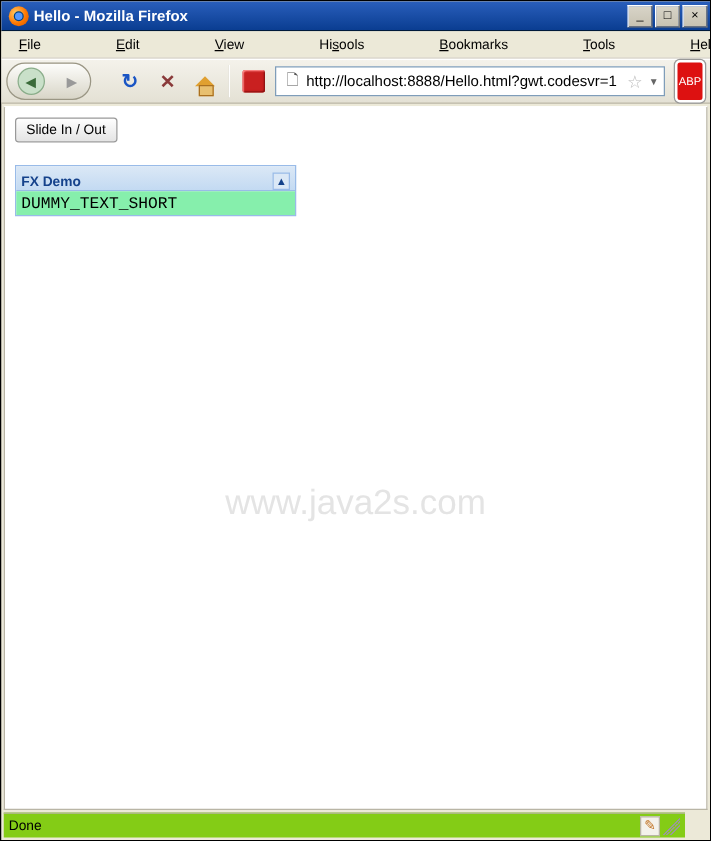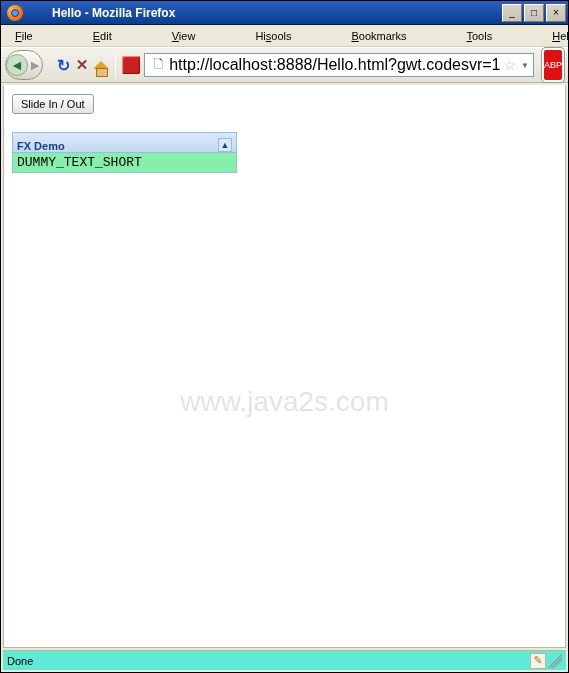--- a/index.html
+++ b/index.html
@@ -27,21 +27,21 @@
   .titlebar .appicon {
     width: 16px; height: 16px; margin: 0 4px;
     background: radial-gradient(circle at 35% 35%, #ffcc66 0%, #ff7700 55%, #cc5500 100%);
     border-radius: 50%;
     position: relative;
   }
   .titlebar .appicon::after{
     content:"";position:absolute;left:4px;top:4px;width:6px;height:6px;border-radius:50%;
     background:#5599ff;border:1px solid #004488;
   }
-  .titlebar .title { font-weight: bold; flex:1; font-size: 12px; margin-left: 25px;}
+  .titlebar .title { font-weight: bold; flex:1; font-size: 12px;}
   .winbtns { display:flex; gap:2px; }
   .winbtn {
     width: 20px; height: 18px;
     background: linear-gradient(to bottom,#d8d4c8,#c7c2b2);
     border: 1px solid #777; border-top-color:#fff; border-left-color:#fff;
     display:flex;align-items:center;justify-content:center;
     font-family: "Segoe UI Symbol", Arial;
     font-size:10px; color:#000;
   }
   
@@ -107,21 +107,21 @@
     background:#fff;
     border:1px solid #7f9db9;
     display:flex;align-items:center;
     padding:0 2px;
   }
   .urlbar .favicon{
     width:16px;height:16px;background:#fff;margin:0 3px;
     display:flex;align-items:center;justify-content:center;color:#555;font-size:12px;
   }
   .urlbar .urltext{
-    flex:1;overflow:hidden;white-space:nowrap;font-size:16px;color:#000;
+    flex:1;overflow:hidden;white-space:nowrap;font-size:12px;color:#000;
   }
   .urlbar .star{color:#bbb;font-size:14px;margin:0 3px;}
   .urlbar .dd{color:#666;font-size:8px;margin:0 2px;}
   .abp {
     width:24px;height:34px;border-radius:4px;
     background:#d11;display:flex;align-items:center;justify-content:center;
     color:#fff;font-weight:normal;font-size:9px;
     border:2px solid #fff; box-shadow:0 0 0 1px #999;
     margin-left:4px;
   }
@@ -167,22 +167,22 @@
   }
   
   .watermark {
     position:absolute; left:0; right:0; top:300px;
     text-align:center; font-size:28px; color:#e4e4e4;
     font-family: Arial, sans-serif;
     pointer-events:none;
   }
   
   .statusbar {
-    position:absolute; left:2px; right:2px; bottom:2px; height:20px;
-    background:#5eead4;
+    position:absolute; left:2px; right:20px; bottom:2px; height:20px;
+    background:#84cc16;
     border-top:1px solid #b9b5a5;
     display:flex;align-items:center;
     padding:0 4px;
     font-size:11px;
   }
   .statusbar .spacer{flex:1;}
   .status-icon{
     width:16px;height:16px;border:1px solid #b9b5a5;background:#f4f2eb;
     display:flex;align-items:center;justify-content:center;color:#c07020;font-size:11px;
   }

